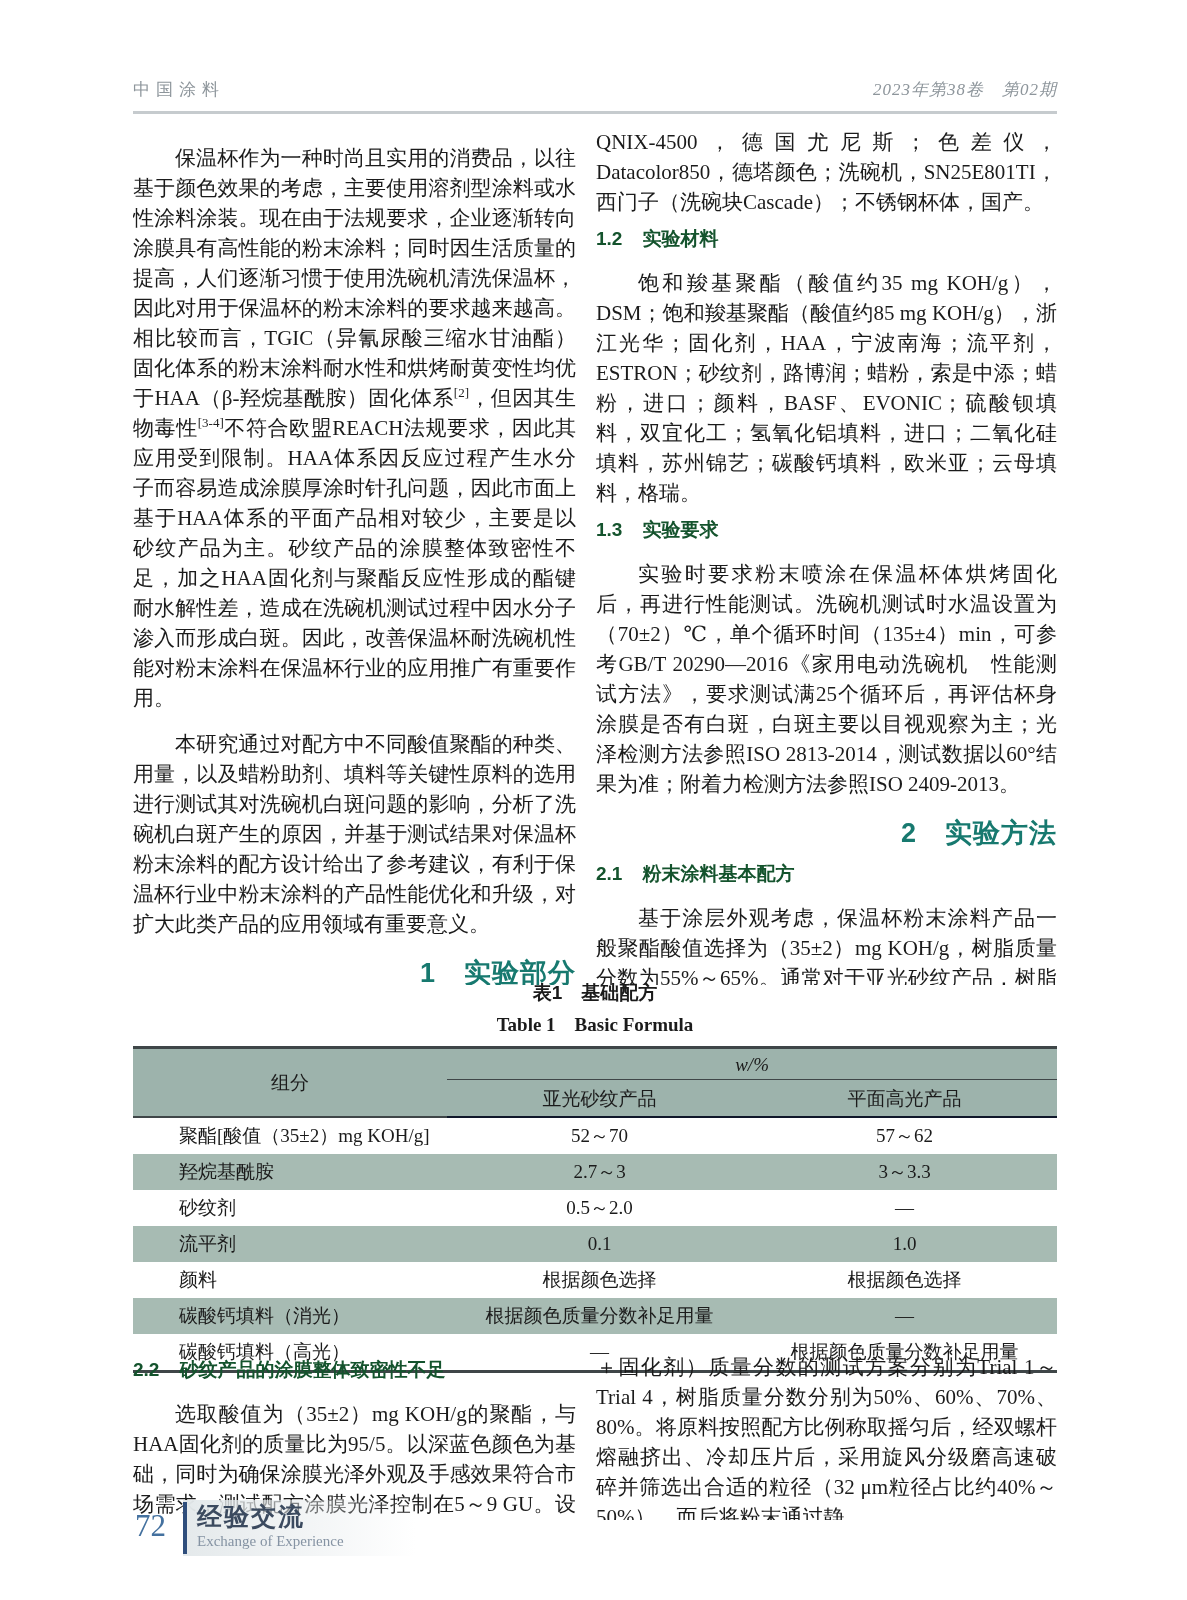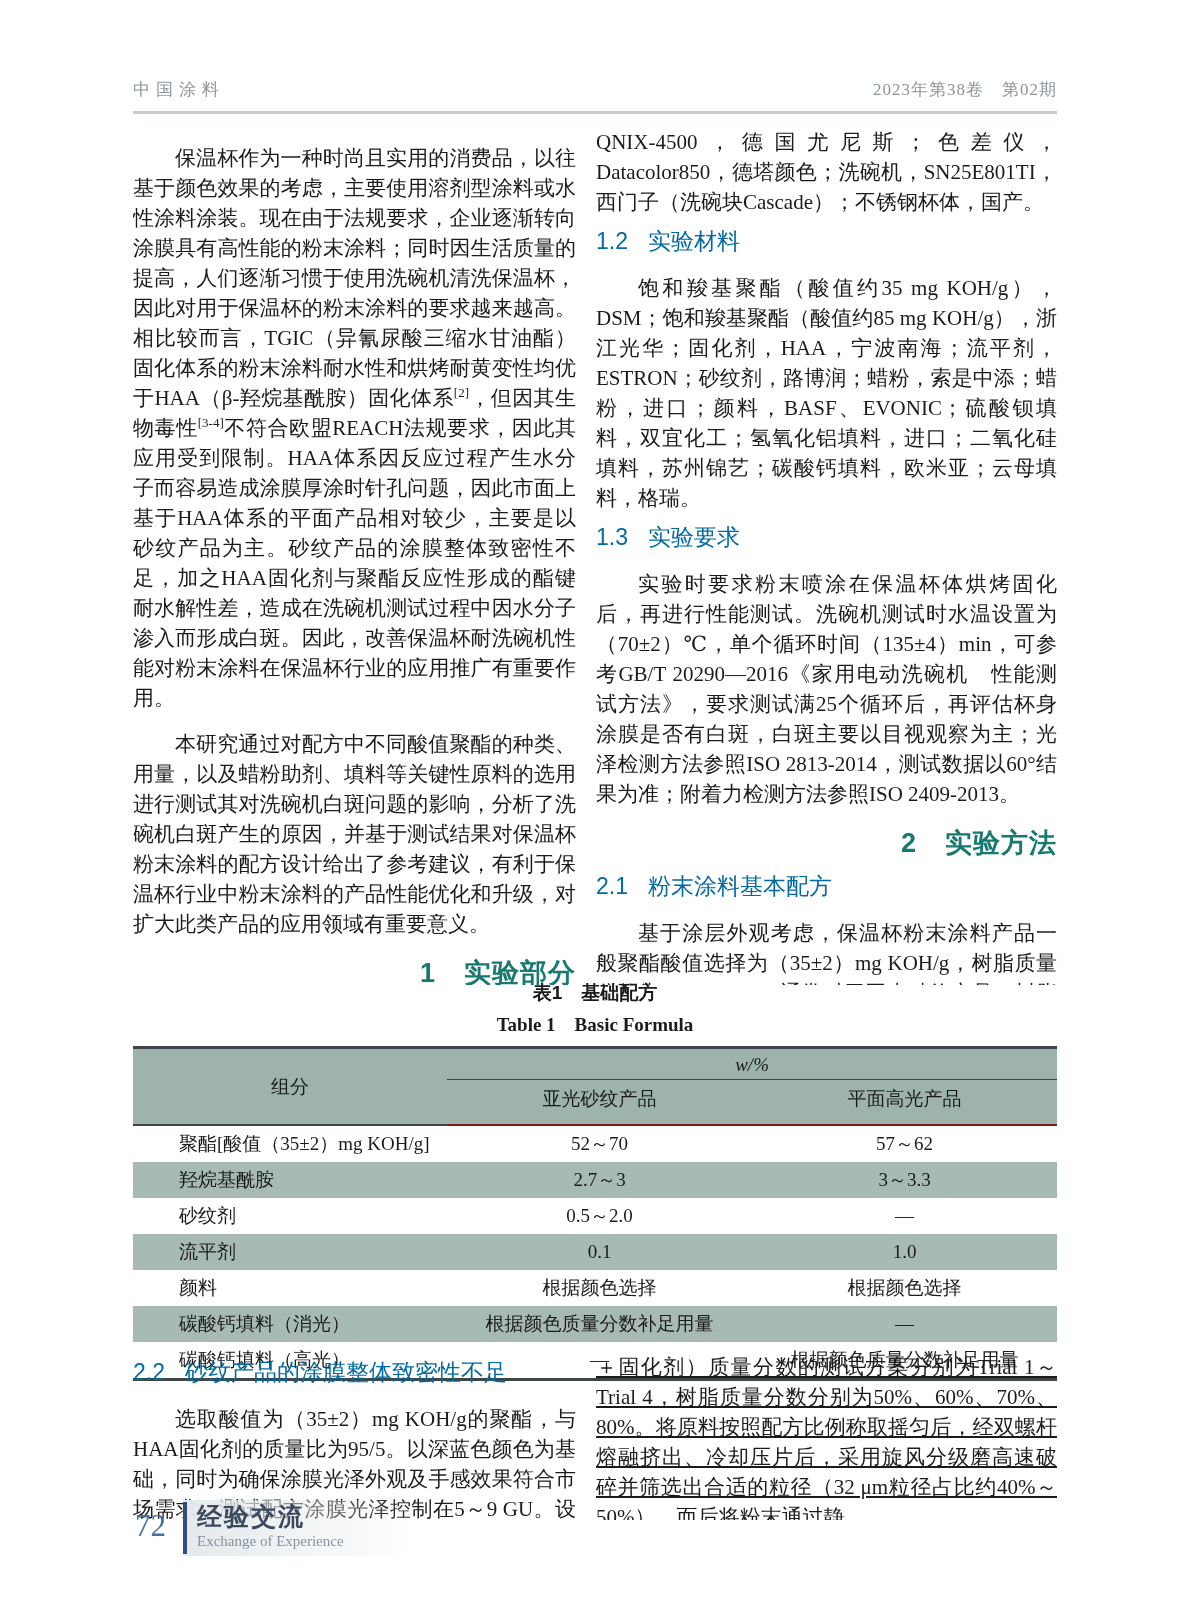--- a/index.html
+++ b/index.html
@@ -5,52 +5,52 @@
   html,body{margin:0;padding:0;background:#ffffff;}
   .page{position:relative;width:1187px;height:1600px;background:#ffffff;overflow:hidden;
         font-family:"Liberation Serif","DejaVu Serif",serif;color:#1b1b1b;}
 
   
   .pg-header{position:absolute;left:133px;top:78px;width:924px;display:flex;
              justify-content:space-between;align-items:flex-end;
              border-bottom:3px solid #c6cbce;padding-bottom:10px;
              color:#8d959b;font-size:17px;}
   .journal{letter-spacing:6px;}
-  .issue{letter-spacing:1px;}
+  .issue{letter-spacing:1px;font-style:italic;}
 
   
   .col{position:absolute;width:443px;overflow:hidden;}
   .col-left{left:133px;top:127px;height:858px;}
   .col-right{left:596px;top:127px;width:461px;height:858px;}
   .col-bl{left:133px;top:1348px;height:172px;}
-  .col-br{left:596px;top:1352px;width:461px;height:168px;text-decoration:underline;}
+  .col-br{left:596px;top:1352px;width:461px;height:168px;}
 
   p.body{margin:0;font-size:21px;line-height:30px;text-align:justify;}
   p.indent{text-indent:2em;margin-top:16px;}
   sup{font-size:0.62em;vertical-align:super;line-height:0;}
 
   .h1{margin:16px 0 10px 0;font-family:"Liberation Sans","DejaVu Sans",sans-serif;
       font-size:27px;font-weight:bold;color:#17796f;letter-spacing:1px;text-align:right;}
   .h1 .num{margin-right:28px;}
   .h2{margin:9px 0 7px 0;font-family:"Liberation Sans","DejaVu Sans",sans-serif;
-      font-size:23px;font-weight:normal;color:#0369a1;}
+      font-size:19px;font-weight:bold;color:#14532d;}
   .h2 .num{margin-right:20px;}
 
   
   .table-wrap{position:absolute;left:133px;top:980px;width:924px;}
   .tbl-title-zh{text-align:center;font-family:"Liberation Sans","DejaVu Sans",sans-serif;
                 font-weight:bold;font-size:19px;color:#1b1b1b;}
   .tbl-title-en{text-align:center;font-weight:bold;font-size:19px;margin-top:6px;margin-bottom:8px;}
   table{width:100%;border-collapse:collapse;border-top:3px solid #3f4648;
         border-bottom:3px solid #3f4648;font-size:19px;}
   thead th{background:#9db3ac;font-weight:normal;padding:4px 6px;}
   th.comp-h{width:34%;text-align:center;border-bottom:2px solid #3f4648;}
   th.w-h{border-bottom:1.5px solid #3f4648;text-align:center;padding:5px 0 3px 0;}
   .wlbl{font-style:italic;}
-  th.sub-h{width:33%;text-align:center;border-bottom:2px solid #7f1d1d;padding:6px 0 12px 0;}
+  th.sub-h{width:33%;text-align:center;border-bottom:2px solid #0f172a;padding:6px 0 4px 0;}
   td{padding:5px 8px;height:23px;}
   td.comp{text-align:left;padding-left:46px;}
   td.val{text-align:center;}
   tr.alt td{background:#a7bbb3;}
 
   
   .footer{position:absolute;left:133px;top:1500px;width:500px;height:60px;}
   .grad{position:absolute;left:50px;top:0;width:310px;height:56px;
         background:linear-gradient(90deg,#e4e9eb 0%,rgba(255,255,255,0) 75%);}
   .pgnum{position:absolute;left:2px;top:8px;font-size:31px;color:#44719f;}

